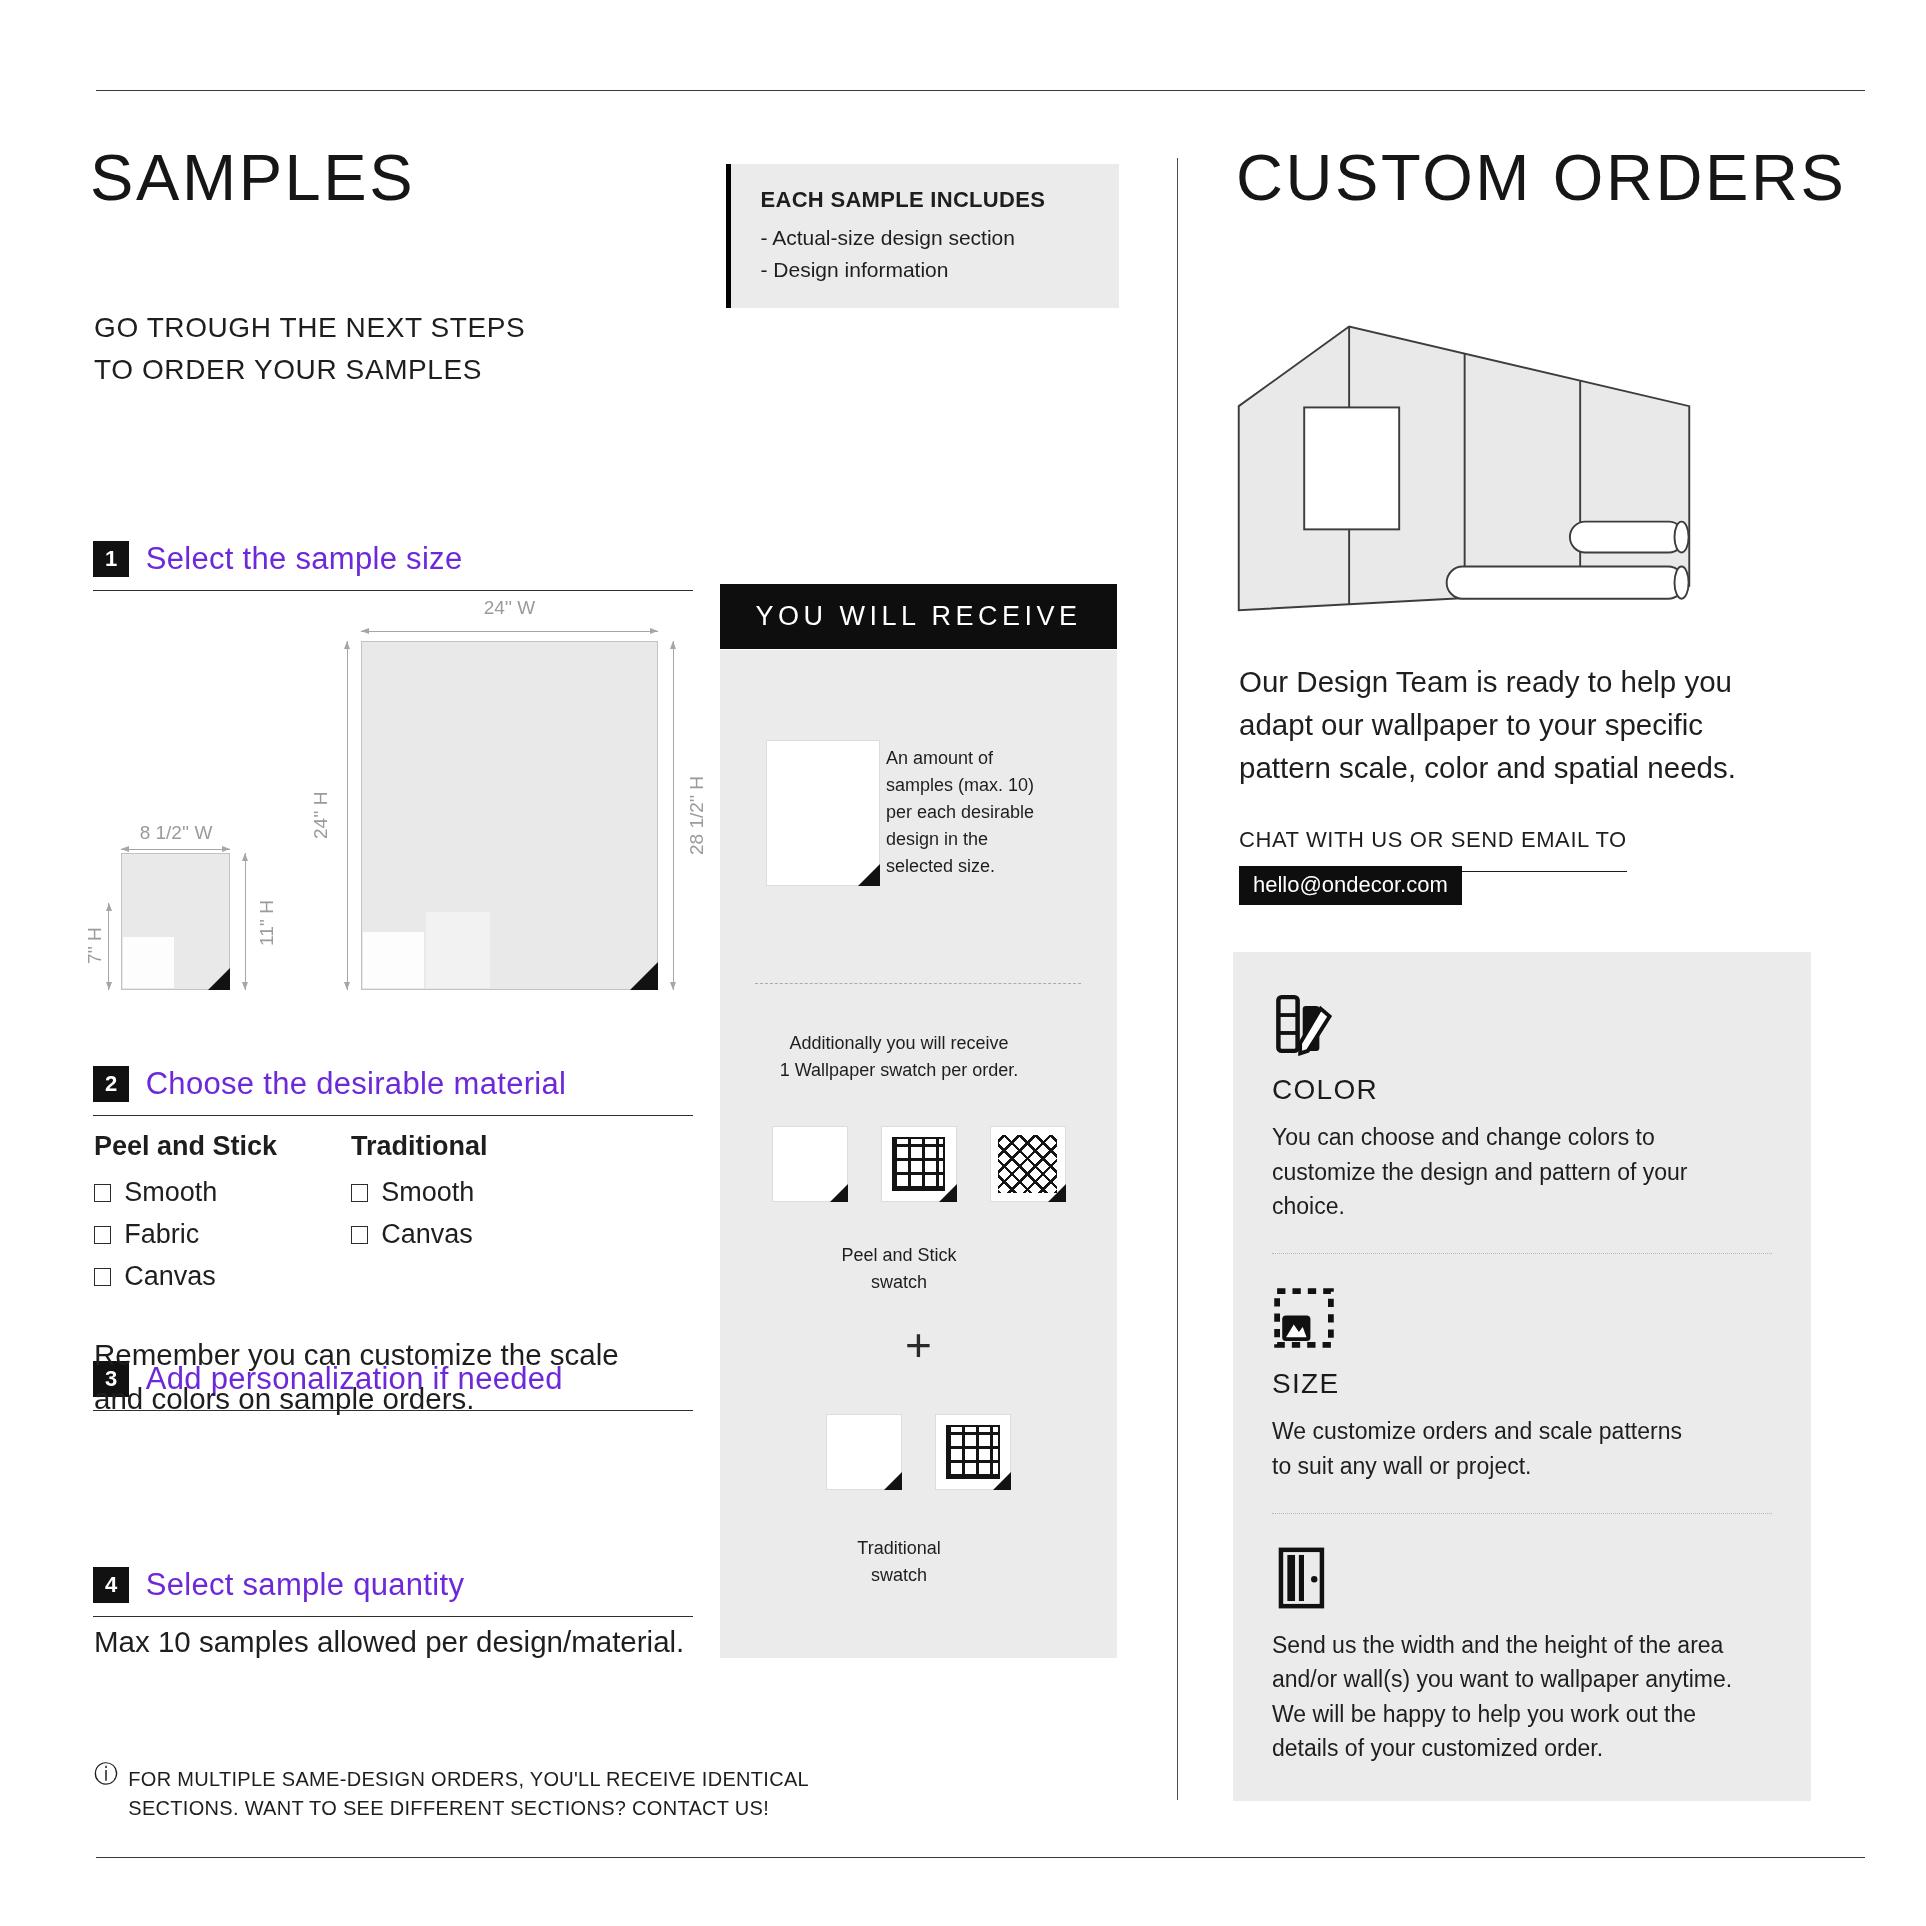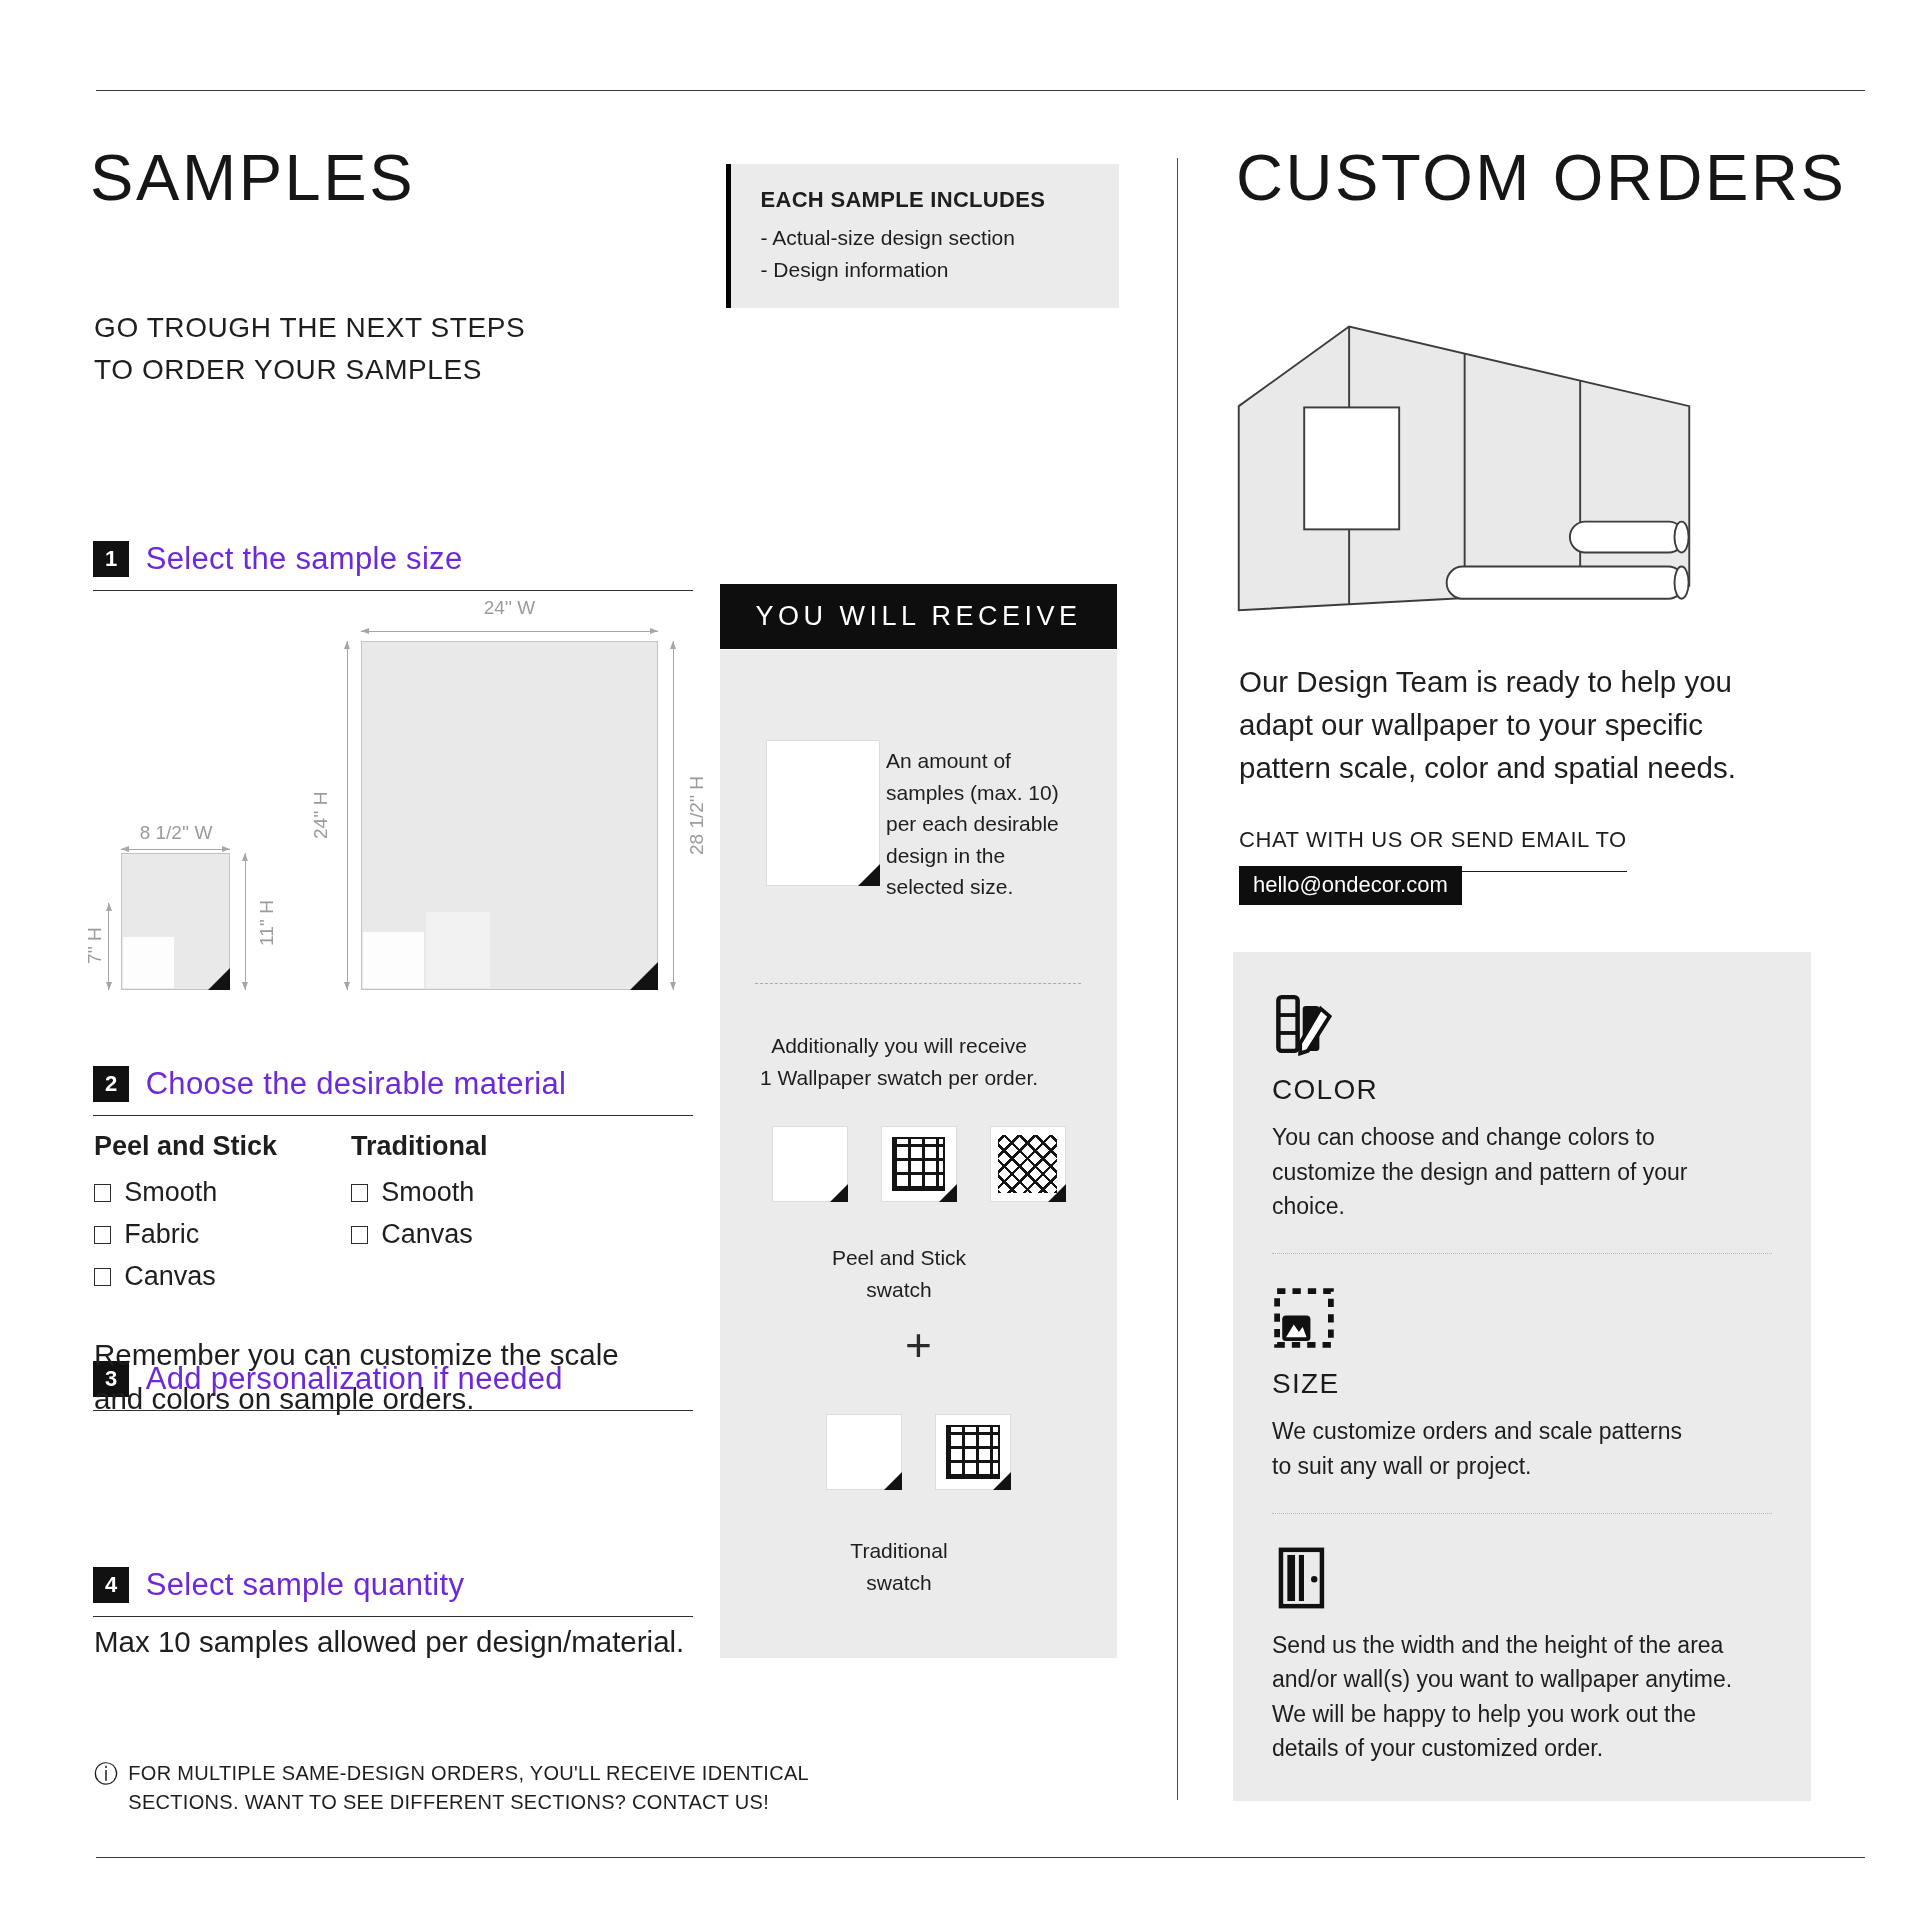--- a/index.html
+++ b/index.html
@@ -42,27 +42,27 @@
   
   .mat-col{position:absolute;}
   .mat-title{font-size:27px;font-weight:bold;margin-bottom:15.4px;}
   .mat-row{display:flex;align-items:center;gap:13px;margin-bottom:11px;}
   .checkbox{width:17.3px;height:17.3px;border:1.9px solid #2c2c2c;box-sizing:border-box;flex:0 0 auto;background:#fff;}
   .mat-label{font-size:27px;}
 
   
   .footnote{position:absolute;left:94px;top:1759px;display:flex;gap:10.3px;align-items:flex-start;}
   .info-glyph{font-size:24px;line-height:1.25;}
-  .footnote-text{font-size:20px;line-height:1.45;letter-spacing:0.3px;white-space:pre-line;}
+  .footnote-text{font-size:20px;line-height:1.45;letter-spacing:0.3px;white-space:pre-line;margin-top:6px;}
 
   
   .receive-bar{position:absolute;left:720px;top:584px;width:397px;height:65px;background:#0e0e0e;color:#fff;display:flex;align-items:center;justify-content:center;font-size:27px;letter-spacing:4.5px;}
   .receive-panel{position:absolute;left:720px;top:650px;width:397px;height:1008px;background:#ebebeb;}
   .page-icon{position:absolute;left:46px;top:90px;width:112px;height:144px;background:#fff;border:0.6px solid #dcdcdc;}
-  .receive-text{position:absolute;font-size:21px;line-height:1.5;white-space:pre-line;}
+  .receive-text{position:absolute;font-size:18px;line-height:1.5;white-space:pre-line;}
   .dashdiv{position:absolute;left:35px;top:333px;width:326px;border-top:1.3px dashed #ababab;}
   .swatch-row{position:absolute;left:0;width:397px;display:flex;justify-content:center;gap:33px;}
   .swatch{position:relative;width:76px;height:76px;background:#fff;border:0.6px solid #dcdcdc;box-sizing:border-box;}
   .grid-inner{position:absolute;inset:10.3px;border:2.6px solid #141414;background:repeating-linear-gradient(0deg,#141414 0 2.6px,transparent 2.6px 14px),repeating-linear-gradient(90deg,#141414 0 2.6px,transparent 2.6px 14px);}
   .cross-inner{position:absolute;inset:7.7px;background:repeating-linear-gradient(45deg,#141414 0 2.6px,transparent 2.6px 11px),repeating-linear-gradient(-45deg,#141414 0 2.6px,transparent 2.6px 11px);}
   .center-text{text-align:center;left:0;width:358px;}
   .plus-sign{position:absolute;left:0;top:668px;width:397px;text-align:center;font-size:46px;font-weight:300;color:#2a2a2a;}
 
   
   .custom-intro{position:absolute;left:1239px;top:661px;font-size:29.5px;line-height:1.45;white-space:pre-line;}

